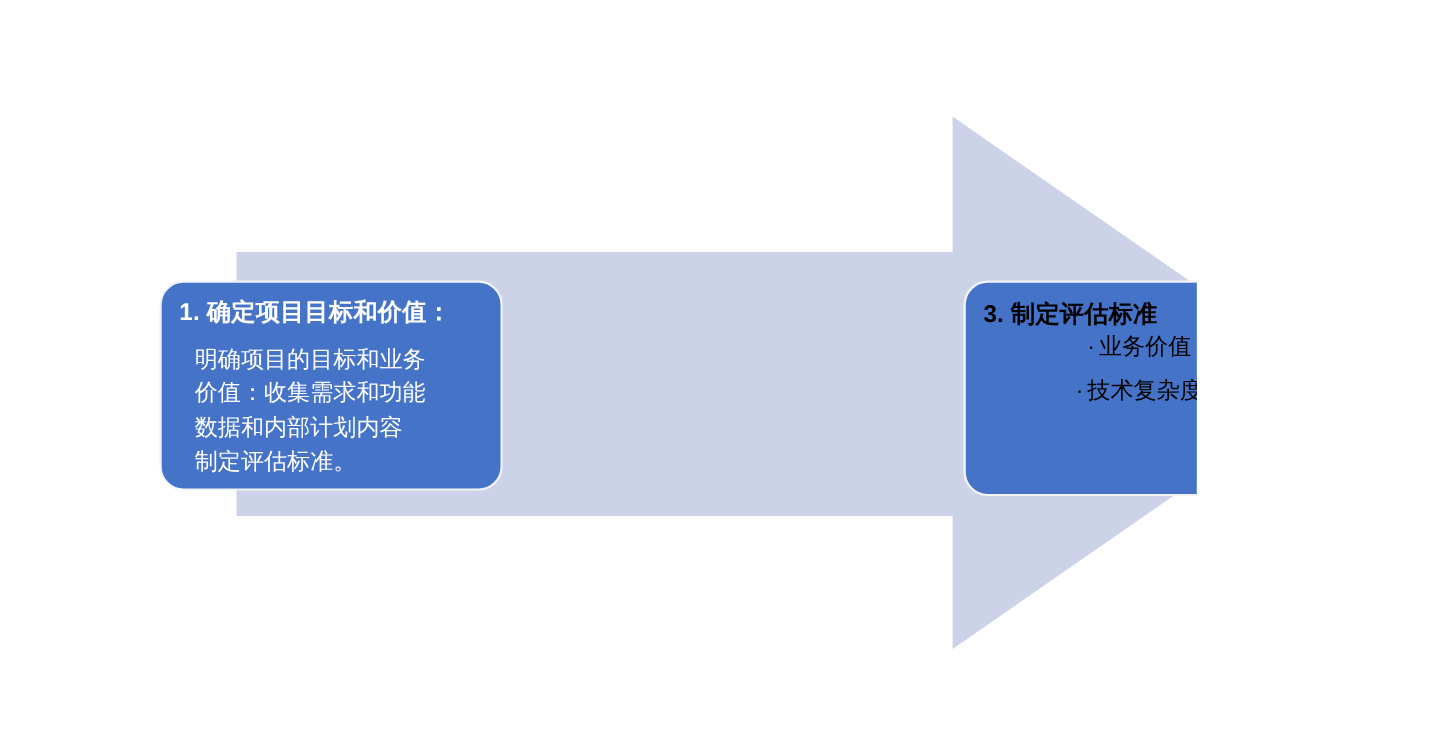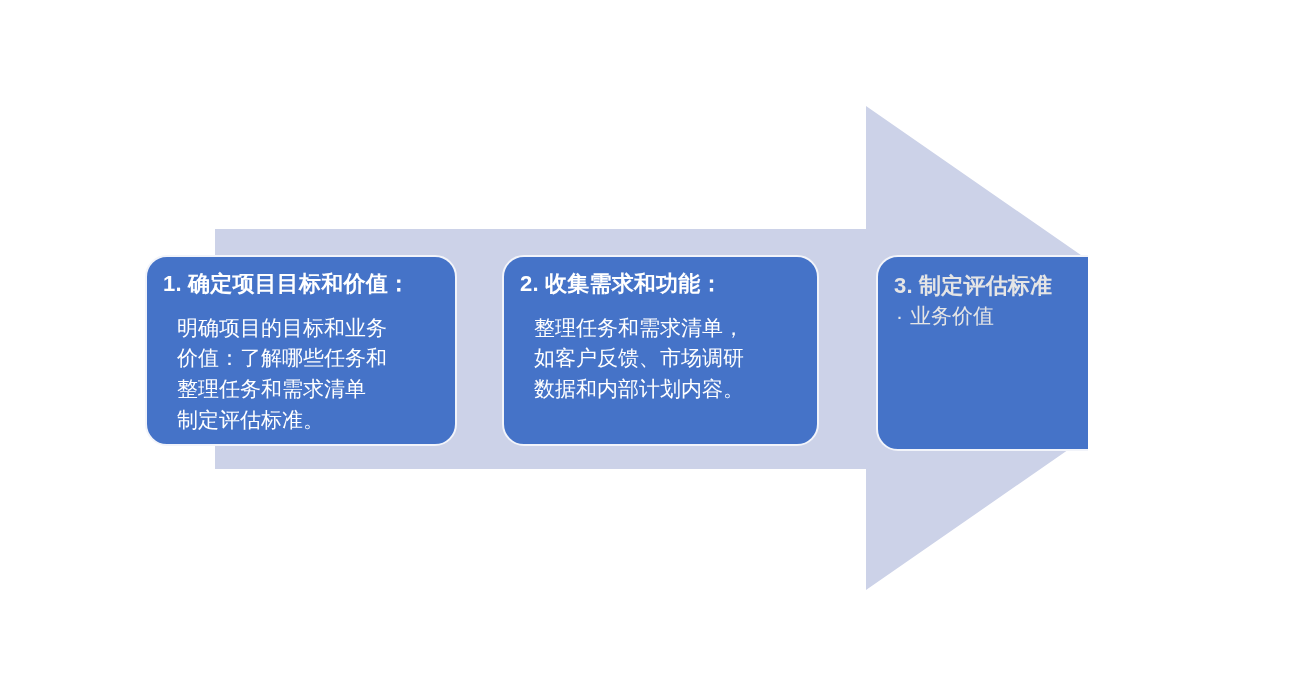--- a/index.html
+++ b/index.html
@@ -48,20 +48,21 @@
     line-height: 1.46;
     margin: 14px;
   }
   .card-body p {
     margin: 0;
   }
   .bullet-list {
     list-style: none;
     margin: 4px 0 0 0;
     padding: 0;
+    text-align: center;
   }
   .bullet-list li {
     font-size: 21px;
     line-height: 1.0;
     padding: 0 0 0 2px;
     margin: 0 0 19px 0;
     white-space: nowrap;
   }
   .bullet-list li:last-child {
     margin-bottom: 0;
@@ -84,37 +85,32 @@
 <div id="canvas" style="background: rgb(255, 255, 255);">
 
   <svg id="arrow-svg" viewBox="0 0 1303 676" xmlns="http://www.w3.org/2000/svg">
     <polygon points="215,229 866,229 866,106 1215,348 866,590 866,469 215,469" fill="#CCD2E8"></polygon>
   </svg>
 
   <div class="card" id="card-1" style="background: rgb(69, 115, 200); border-color: rgb(242, 244, 250); color: rgb(255, 255, 255);">
     <div class="card-title">1. 确定项目目标和价值：</div>
     <div class="card-body">
       <p>明确项目的目标和业务</p>
-      <p>价值：了解哪些任务和</p>
-      <p>整理任务和需求清单</p>
+      <p>价值：收集需求和功能</p>
+      <p>数据和内部计划内容</p>
       <p>制定评估标准。</p>
     </div>
   </div>
 
-  <div class="card" id="card-2" style="background: rgb(69, 115, 200); border-color: rgb(242, 244, 250); color: rgb(255, 255, 255);">
-    <div class="card-title">2. 收集需求和功能：</div>
-    <div class="card-body">
-      <p>整理任务和需求清单，</p>
-      <p>如客户反馈、市场调研</p>
-      <p>数据和内部计划内容。</p>
-    </div>
-  </div>
 
-  <div class="card" id="card-3" style="background: rgb(69, 115, 200); border-color: rgb(242, 244, 250); color: #e5e5e5;">
+  <div class="card" id="card-3" style="background: rgb(69, 115, 200); border-color: rgb(242, 244, 250); color: #000000;">
     <div class="card-title">3. 制定评估标准</div>
     <ul class="bullet-list">
       <li>
         <span class="bullet-dot">·</span><span>业务价值</span>
+      </li>
+      <li>
+        <span class="bullet-dot">·</span><span>技术复杂度</span>
       </li>
     </ul>
   </div>
 
 </div>
 
 </body></html>

